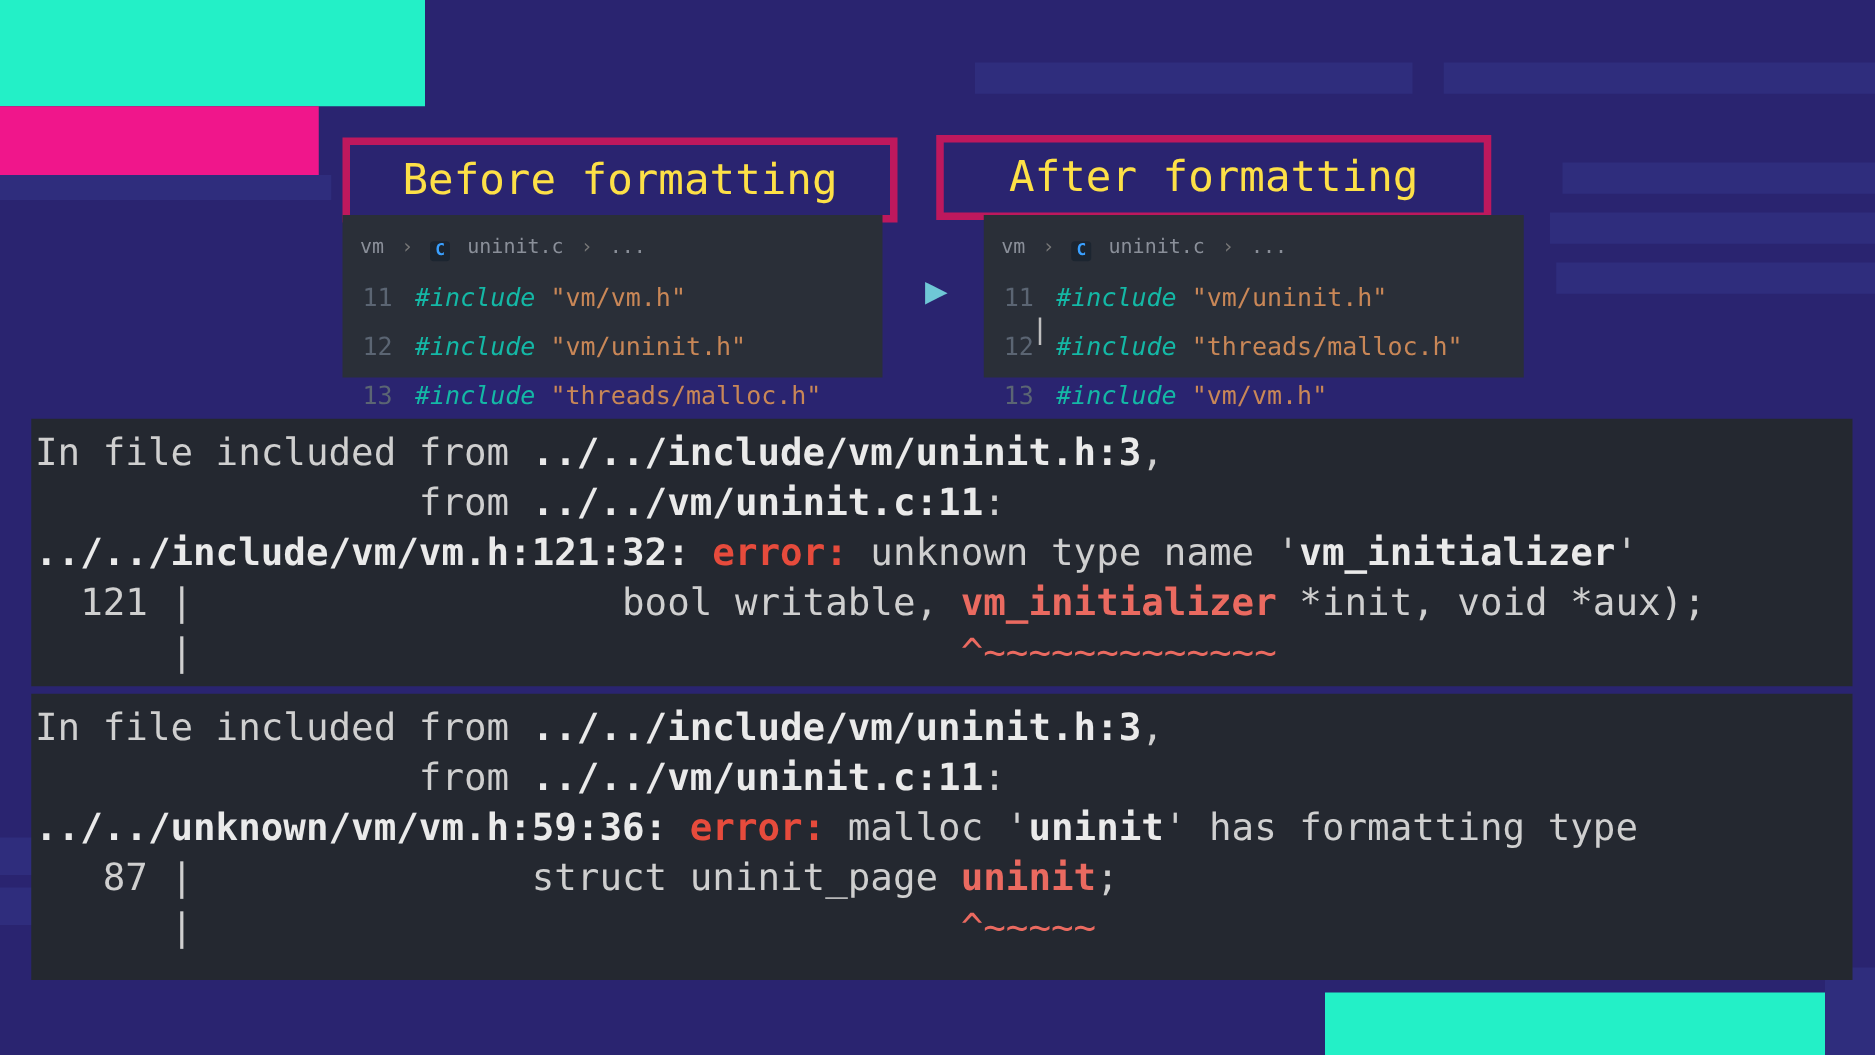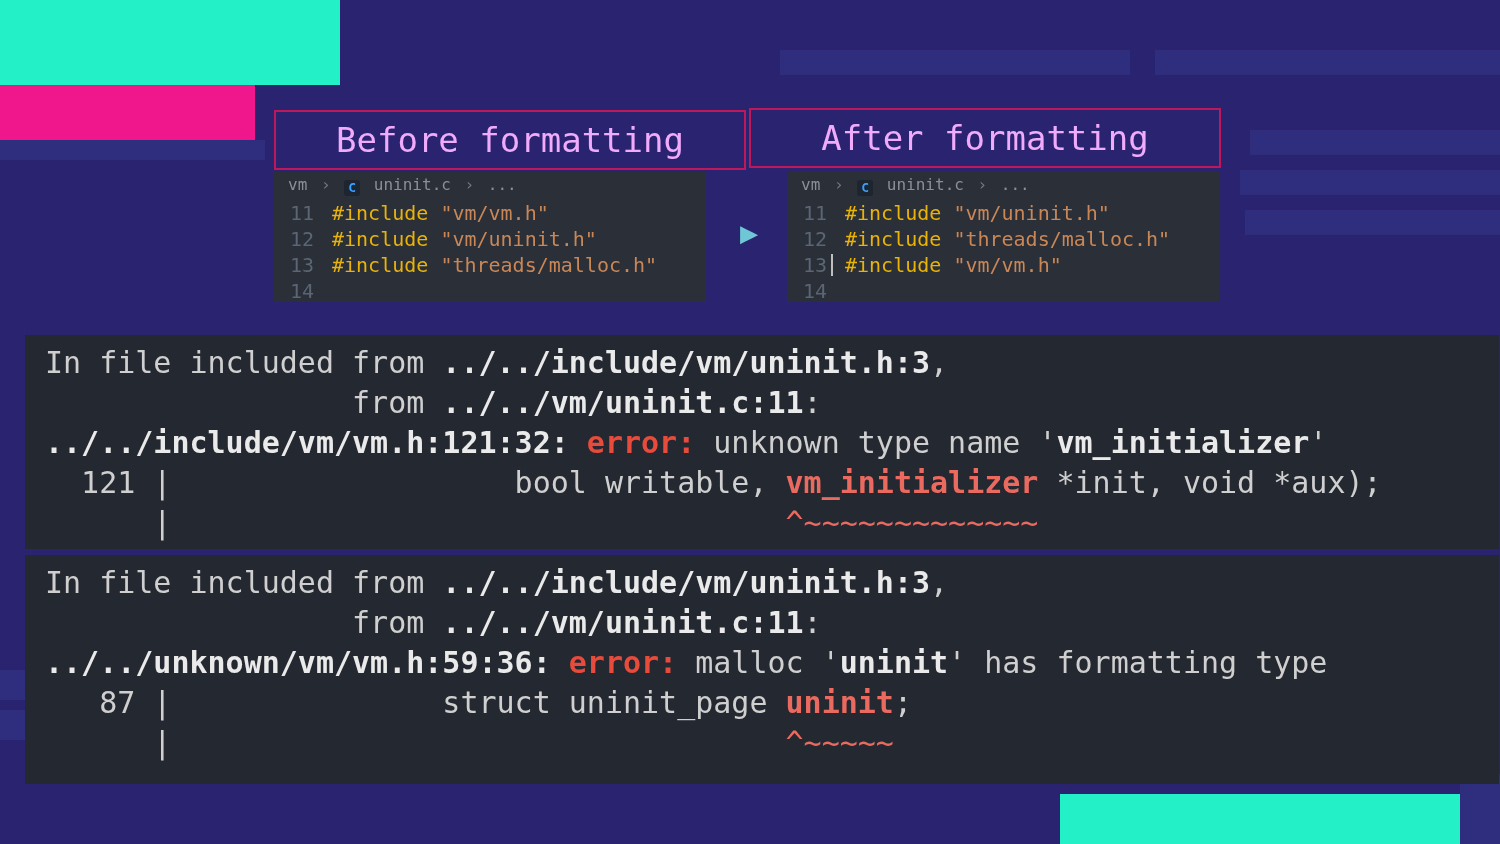--- a/index.html
+++ b/index.html
@@ -14,39 +14,39 @@
   .d-right-stripe-1{top:130px;left:1250px;width:250px;height:25px;background:#2f2d7d;}
   .d-right-stripe-2{top:170px;left:1240px;width:260px;height:25px;background:#2f2d7d;}
   .d-right-stripe-3{top:210px;left:1245px;width:255px;height:25px;background:#2f2d7d;}
   
   .d-left-small-1{top:670px;left:0;width:40px;height:30px;background:#2f2d7d;}
   .d-left-small-2{top:710px;left:0;width:40px;height:30px;background:#2f2d7d;}
   
   .d-bot-teal{bottom:0;right:40px;width:400px;height:50px;background:#23f0c7;}
   .d-bot-navy{bottom:0;right:0;width:40px;height:70px;background:#2f2d7d;}
 
-  .title-box{position:absolute;border:2px solid #be185d;text-align:center;font-size:34px;color:#f0abfc;padding:8px 18px;background:transparent;}
+  .title-box{position:absolute;border:6px solid #be185d;text-align:center;font-size:34px;color:#fde047;padding:8px 0;background:transparent;}
   .title-before{top:110px;left:274px;width:432px;}
   .title-after{top:108px;left:749px;width:432px;}
 
   .editor{position:absolute;width:432px;background:#2a2f38;font-size:20px;line-height:26px;}
   .editor.before{top:172px;left:274px;height:130px;}
   .editor.after{top:172px;left:787px;height:130px;}
-  .crumb{color:#8a8f99;font-size:16px;padding:0 10px 2px 14px;}
+  .crumb{color:#8a8f99;font-size:16px;padding:12px 10px 2px 14px;}
   .crumb .chev{color:#777;margin:0 4px;}
   .crumb .cicon{display:inline-block;width:16px;height:16px;border-radius:3px;background:#1c2530;color:#3aa0ff;font-weight:bold;font-size:13px;text-align:center;line-height:16px;vertical-align:-2px;margin-right:4px;}
-  .codeline{display:flex;gap:18px;padding:0 14px;}
+  .codeline{display:flex;gap:18px;padding:0 14px;margin-top:13px;}
   .ln{color:#5b6573;width:26px;text-align:right;}
-  .kw{color:#eab308;}
+  .kw{color:#14b8a6;font-style:italic;}
   .str{color:#c98757;}
   .cursor-bar{position:absolute;width:2px;height:22px;background:#bfbfbf;}
 
   .play{position:absolute;top:215px;left:740px;color:#6fc7d6;font-size:30px;}
 
-  .term{position:absolute;left:25px;width:1450px;background:#242830;color:#cfcfcf;font-size:30px;line-height:40px;padding:8px 4px 6px 20px;white-space:pre;}
+  .term{position:absolute;left:25px;width:1450px;background:#242830;color:#cfcfcf;font-size:30px;line-height:40px;padding:8px 4px 6px 3px;white-space:pre;}
   .term1{top:335px;height:200px;}
   .term2{top:555px;height:215px;}
   .term .b{font-weight:bold;color:#eaeaea;}
   .term .err{color:#e64b3c;font-weight:bold;}
   .term .hl{color:#ea6a60;font-weight:bold;}
   .term .squig{color:#ea6a60;}
   .term .dim{color:#cfcfcf;}
 </style>
 </head>
 <body>

